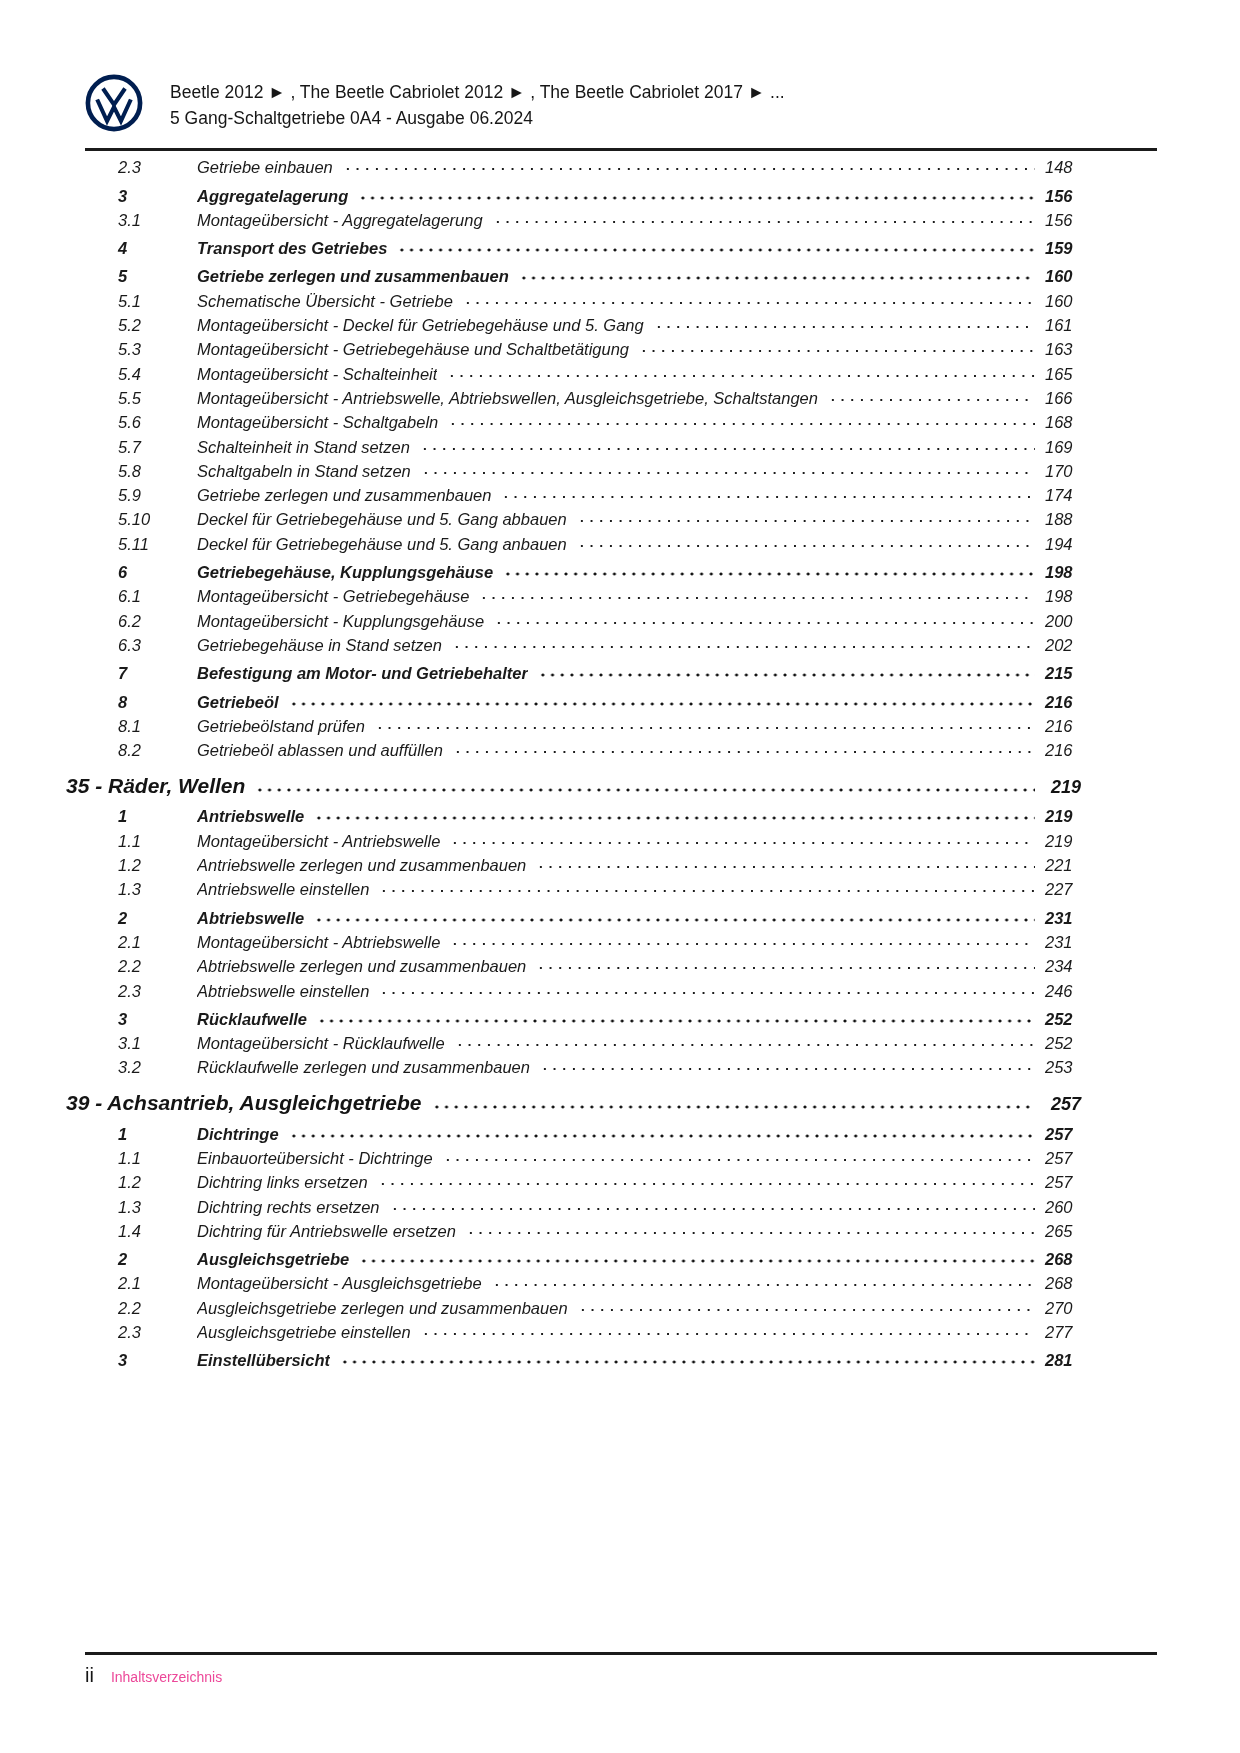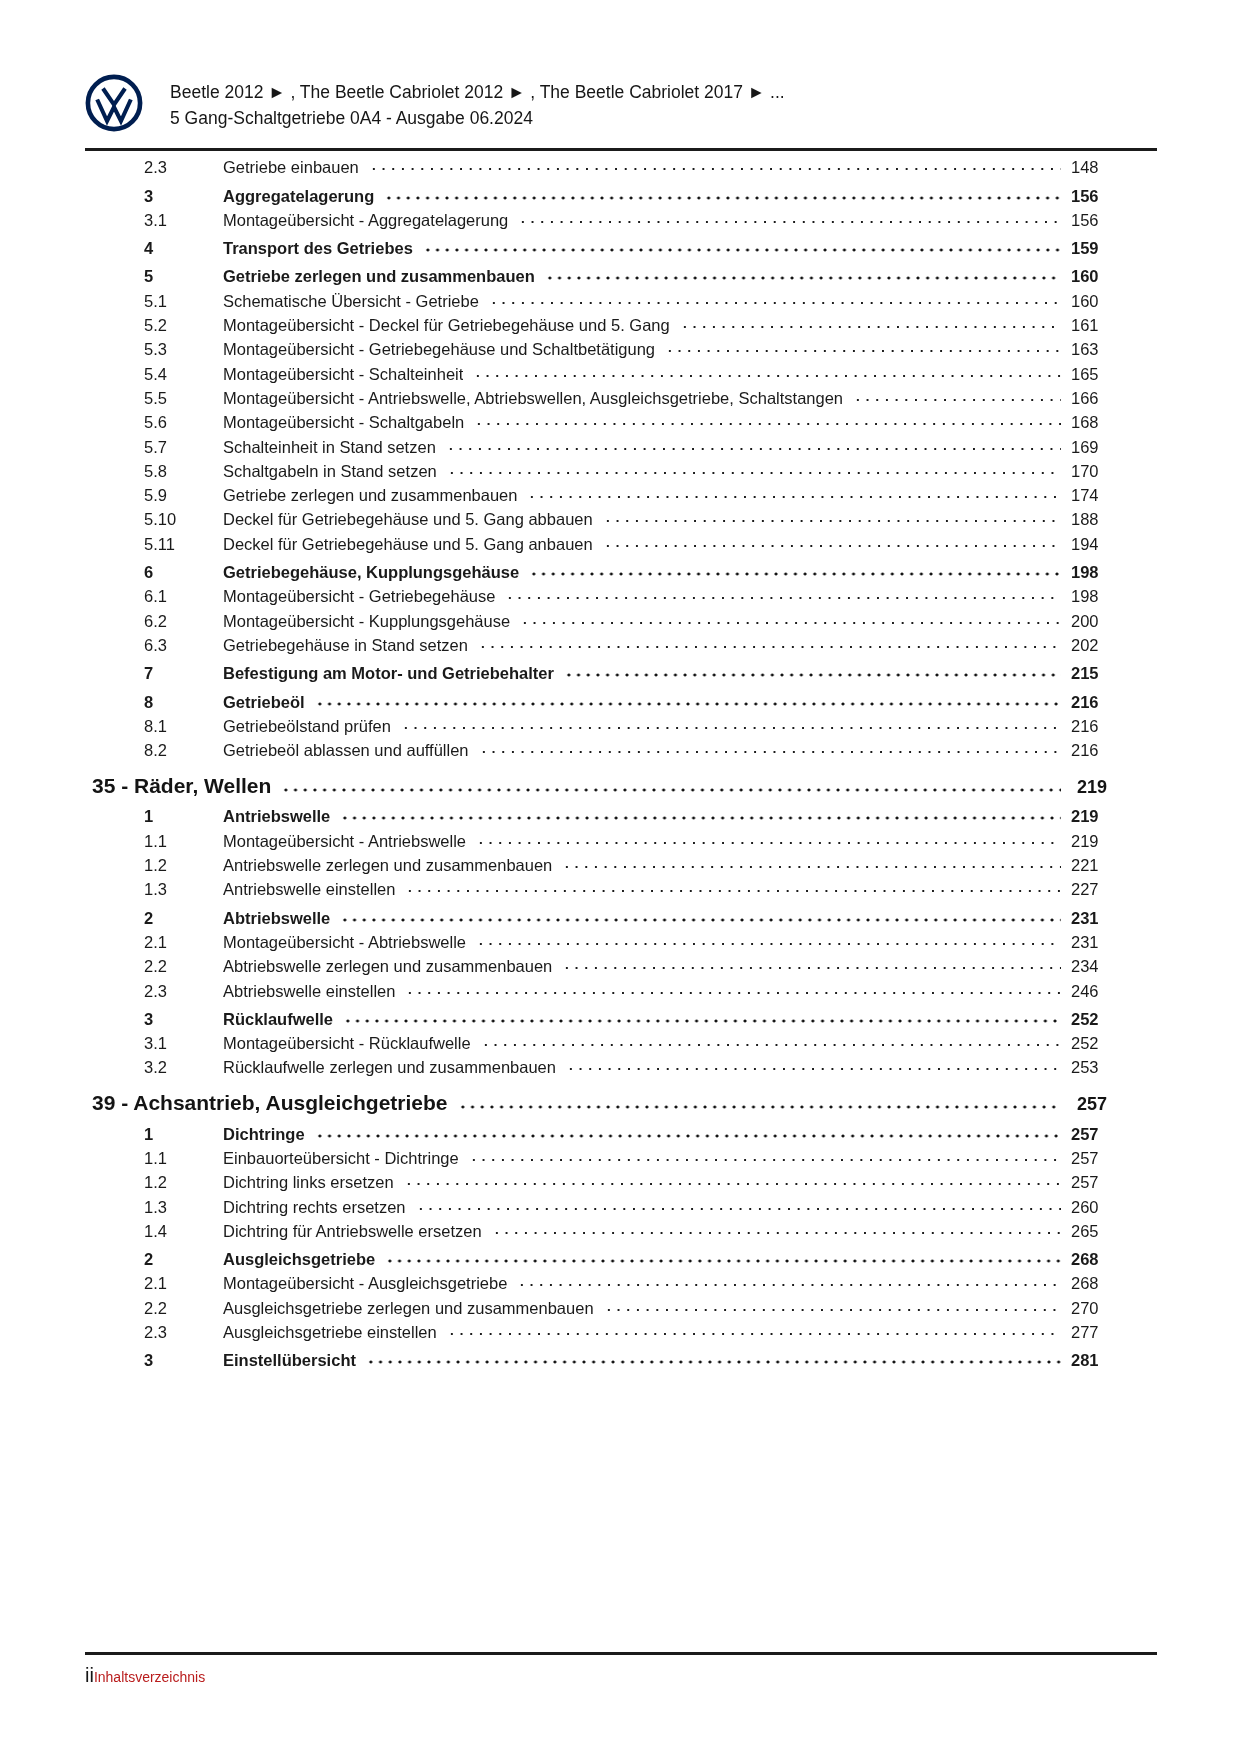--- a/index.html
+++ b/index.html
@@ -18,21 +18,21 @@
   .header-line1, .header-line2 {
     font-size: 17.5px; line-height: 26px; white-space: nowrap; color: #161616;
   }
   .top-rule, .bottom-rule {
     position: absolute; left: 85px; width: 1072px; height: 3px;
     background: #1b1b1b;
   }
   .top-rule { top: 148px; }
 
   
-  .toc { position: absolute; left: 92px; top: 153px; width: 1015px; }
+  .toc { position: absolute; left: 66px; top: 153px; width: 1015px; font-style: italic; }
   .toc-row {
     display: flex; align-items: flex-end;
     height: 24.3px; padding-left: 52px;
     font-size: 16.5px; line-height: 19px; white-space: nowrap;
   }
   .toc-row .num { width: 79px; flex: none; }
   .toc-row .title { flex: 0 1 auto; overflow: hidden; }
   .toc-row .pg { flex: none; min-width: 36px; text-align: left; }
   .toc-row.bold { font-weight: 700; margin-top: 4px; }
 
@@ -56,21 +56,21 @@
     background-image: radial-gradient(circle, #111 1.35px, transparent 1.7px);
   }
 
   
   .bottom-rule { top: 1652px; }
   .footer {
     position: absolute; left: 85px; top: 1658px;
     display: flex; align-items: baseline;
   }
   .footer-page { font-size: 20px; line-height: 34px; color: #161616; }
-  .footer-label { font-size: 14px; color: #b91c1c; }
+  .footer-label { font-size: 14px; margin-left: 17px; color: #ec4899; }
 </style>
 </head>
 <body>
 
 <div class="page">
 
   <div class="header">
     <div class="logo-wrap">
       <svg width="58" height="58" viewBox="0 0 100 100" aria-hidden="true">
         <circle cx="50" cy="50" r="45" fill="none" stroke="#001e50" stroke-width="8"></circle>

